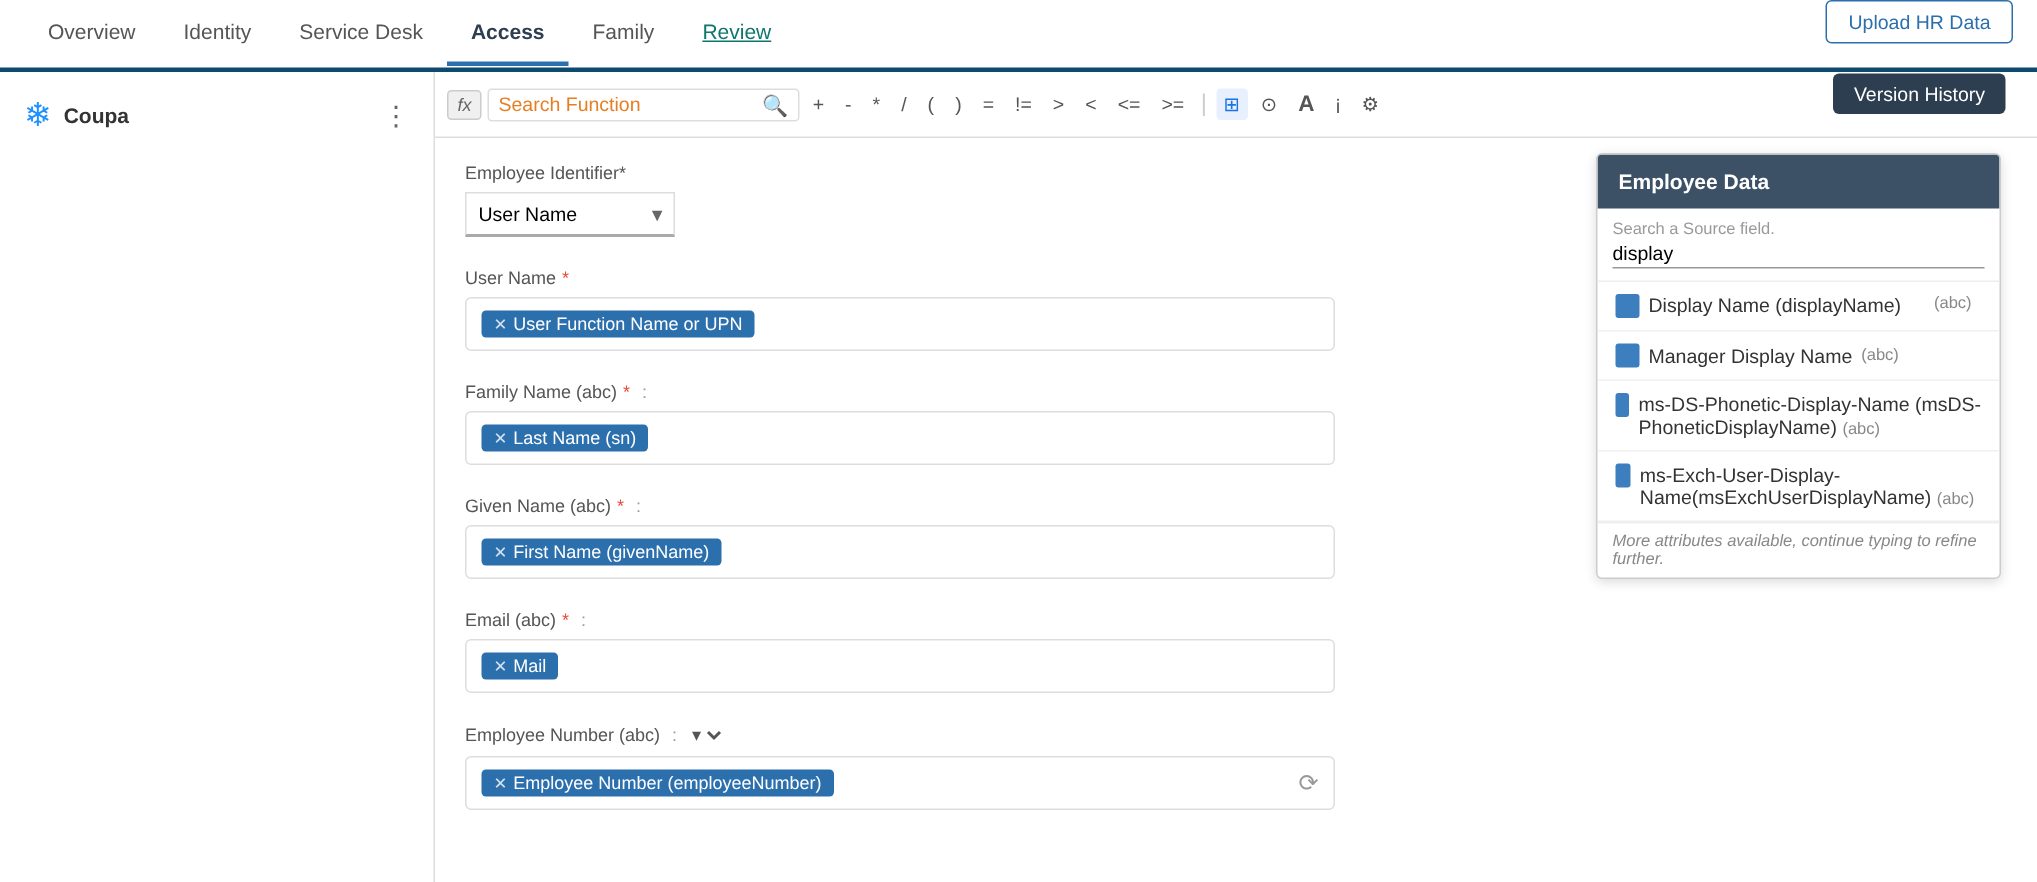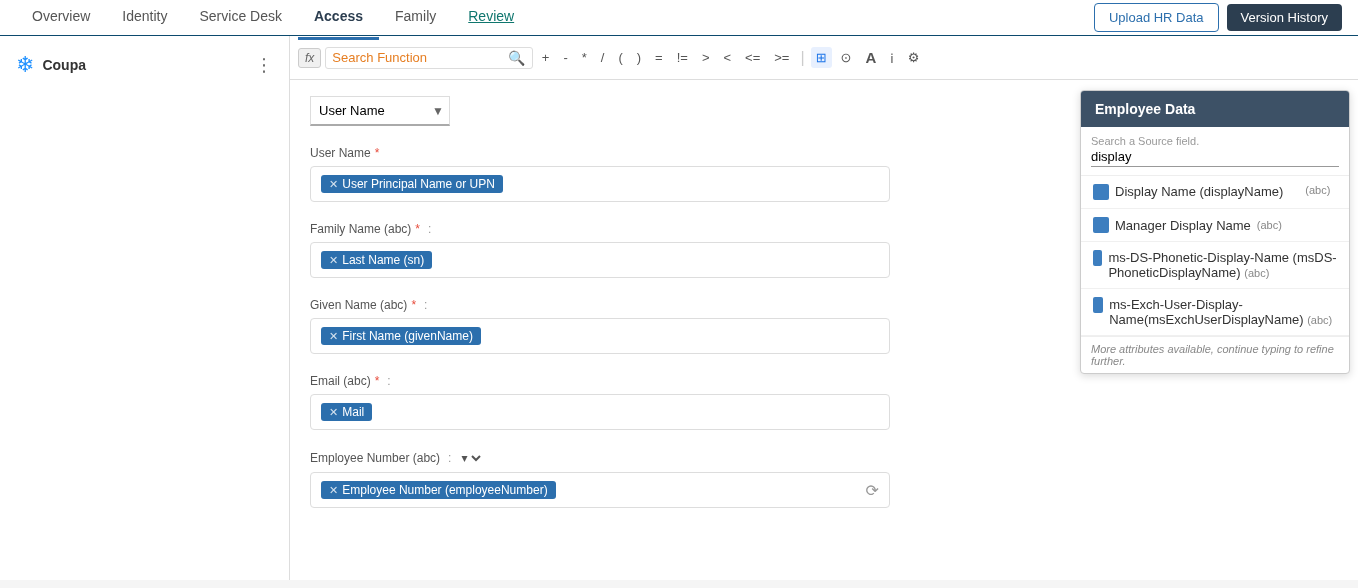--- a/index.html
+++ b/index.html
@@ -1,31 +1,31 @@
 <!DOCTYPE html>
 <html><head>
   <meta charset="utf-8">
   <style>
     * { box-sizing: border-box; margin: 0; padding: 0; }
     body { font-family: -apple-system, BlinkMacSystemFont, 'Segoe UI', Arial, sans-serif; font-size: 13px; background: #f5f5f5; overflow: hidden; }
 
     
     .top-nav {
-      display: flex; align-items: center; background: #fff;
-      border-bottom: 1px solid #0c4a6e; height: 36px; padding: 0 16px;
+      display: flex; background: #fff;
+      border-bottom: 3px solid #0c4a6e; height: 48px; padding: 0 16px;
       position: relative; z-index: 10;
     }
     .nav-items { display: flex; gap: 0; flex: 1; }
     .nav-item {
       padding: 0 16px; height: 44px; display: flex; align-items: center;
       font-size: 14px; color: #555; cursor: pointer; border-bottom: 3px solid transparent;
     }
     .nav-item.active { color: #2c3e50; font-weight: 600; border-bottom: 3px solid #2c6fad; }
     .nav-item.disabled { color: #0f766e; cursor: default; text-decoration: underline; }
-    .nav-right { display: flex; gap: 8px; align-items: center; }
+    .nav-right { display: flex; gap: 20px; align-items: center; flex-direction: column; }
     .btn-upload-hr {
       background: #fff; border: 1px solid #2c6fad; color: #2c6fad;
       padding: 6px 14px; border-radius: 4px; cursor: pointer; font-size: 13px;
     }
     .btn-version-history {
       background: #2c3e50; border: none; color: #fff;
       padding: 6px 14px; border-radius: 4px; cursor: pointer; font-size: 13px;
     }
 
     
@@ -102,21 +102,21 @@
     .field-select {
       border: 1px solid #ddd; border-bottom: 2px solid #aaa; padding: 6px 24px 6px 8px;
       font-size: 13px; background: transparent; outline: none; cursor: pointer;
       min-width: 140px; appearance: none; position: relative;
     }
     .select-wrapper { position: relative; display: inline-flex; align-items: center; }
     .select-arrow { position: absolute; right: 6px; color: #666; pointer-events: none; font-size: 12px; }
 
     
     .employee-panel {
-      position: absolute; right: 8px; top: 10px;
+      position: absolute; right: 24px; top: 10px;
       width: 270px; background: #fff;
       border: 1px solid #ccc; border-radius: 4px;
       box-shadow: 0 2px 8px rgba(0,0,0,0.15);
       overflow: hidden;
     }
     .employee-panel-header {
       background: #3d5166; color: #fff;
       padding: 10px 14px; font-size: 14px; font-weight: 600;
     }
     .employee-panel-search {
@@ -203,37 +203,40 @@
       <span class="toolbar-btn active">⊞</span>
       <span class="toolbar-btn">⊙</span>
       <span class="toolbar-btn" style="font-size:15px; font-weight:bold;">A</span>
       <span class="toolbar-btn" style="font-size:13px;">ℹ</span>
       <span class="toolbar-btn">⚙</span>
     </div>
 
     <div class="main-content">
 
       <div class="field-group">
+        <div class="field-label">
+          <span>Employee Identifier*</span>
+        </div>
         <div class="select-wrapper">
           <select class="field-select">
             <option>User Name</option>
           </select>
           <span class="select-arrow">▼</span>
         </div>
       </div>
 
       <div class="field-group">
         <div class="field-label">
           <span>User Name</span>
           <span class="required">*</span>
         </div>
         <div class="field-input">
           <span class="field-tag">
             <span class="tag-x">✕</span>
-            <span>User Principal Name or UPN</span>
+            <span>User Function Name or UPN</span>
           </span>
         </div>
       </div>
 
       <div class="field-group">
         <div class="field-label">
           <span>Family Name (abc)</span>
           <span class="required">*</span>
           <span class="colon">:</span>
         </div>

